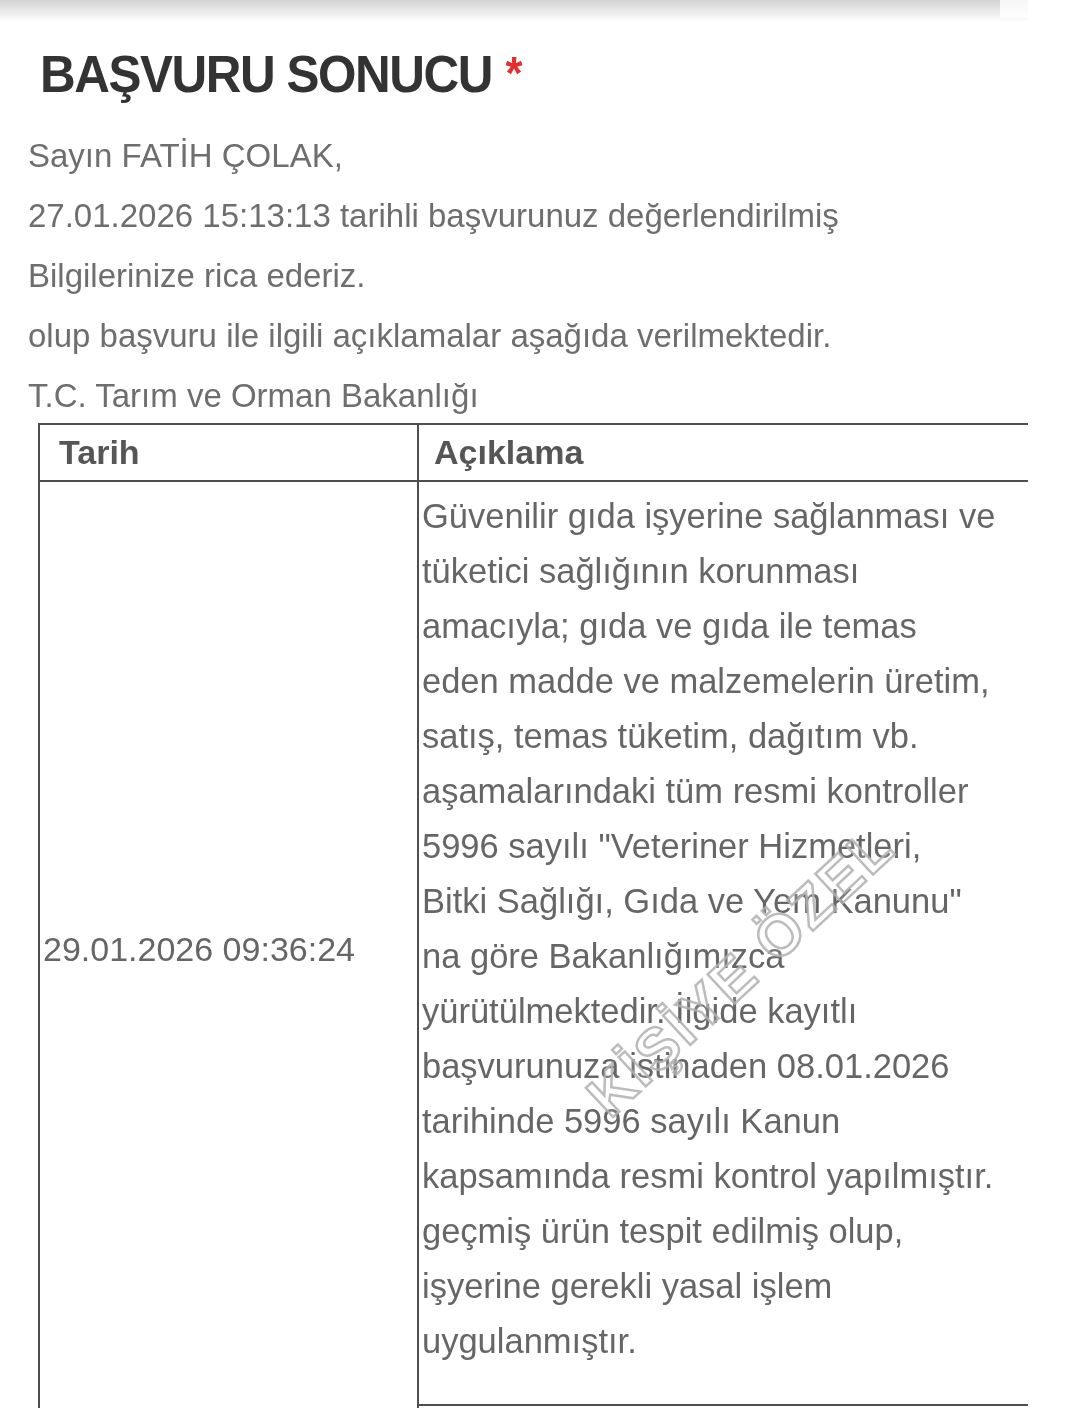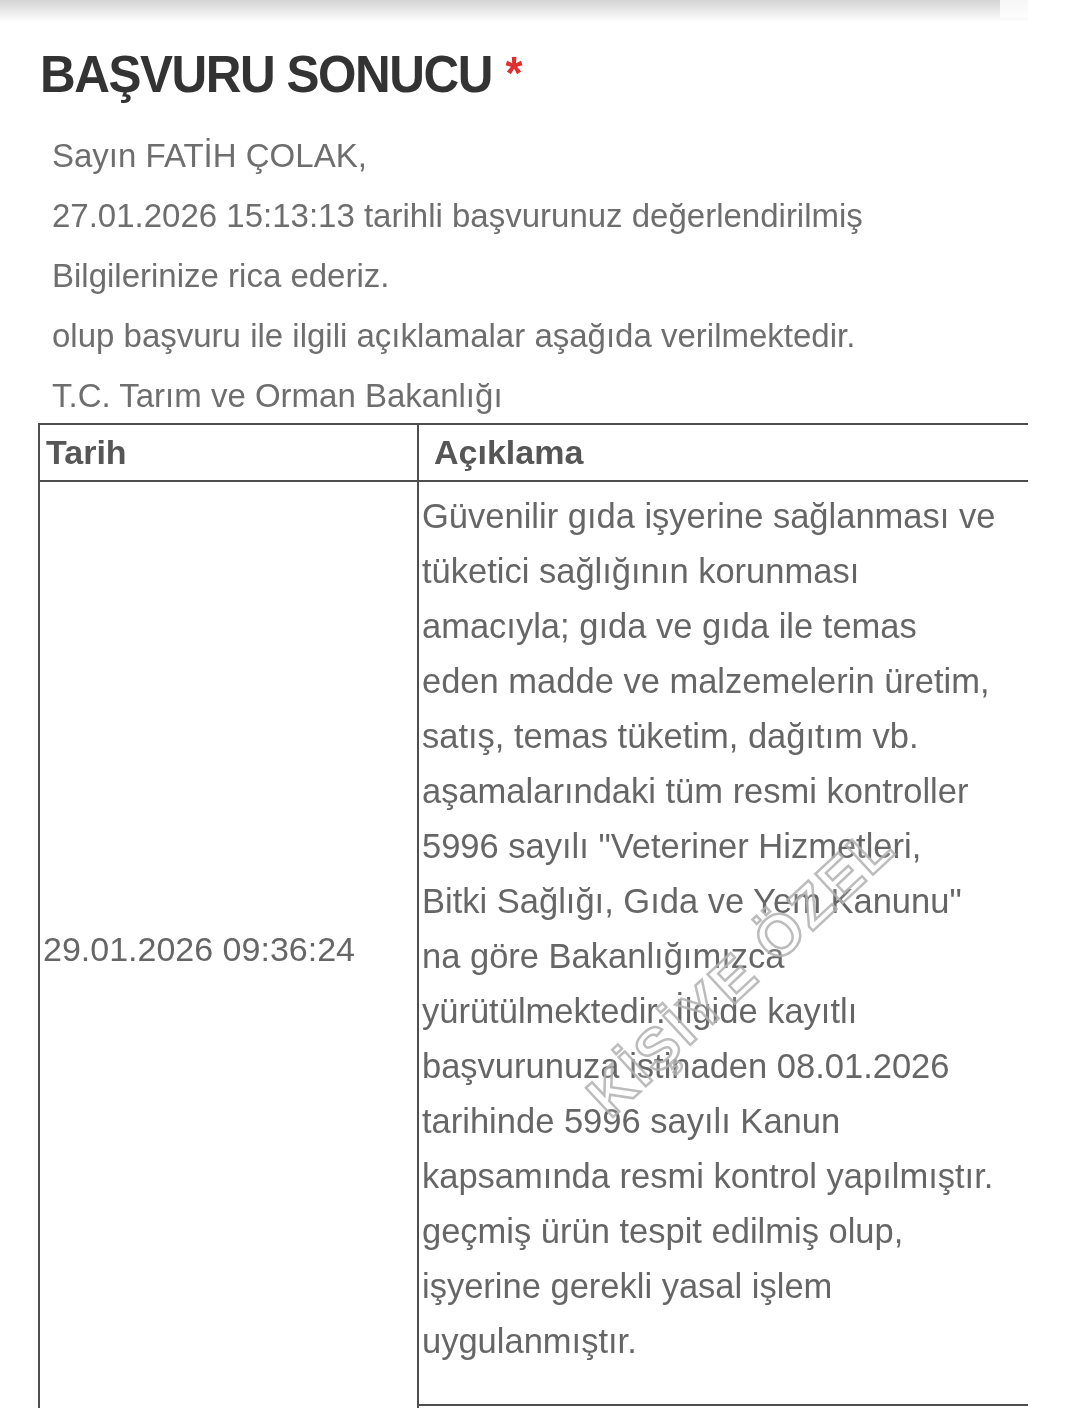--- a/index.html
+++ b/index.html
@@ -33,39 +33,39 @@
     color: #333333; line-height: 1.2;
     transform: scaleX(0.95); transform-origin: left top;
     white-space: nowrap;
   }
   .heading .req {
     color: #e12f2f; font-size: 46px; margin-left: 14px;
     position: relative; top: -3px; letter-spacing: 0;
   }
 
   .intro {
-    position: absolute; left: 52px; top: 126px; width: 1010px;
+    position: absolute; left: 28px; top: 126px; width: 1010px;
     font-size: 33px; line-height: 60px; color: #6e6e6e;
     white-space: nowrap;
   }
 
   .result-table {
     position: absolute; left: 38px; top: 423px;
     width: 1004px; height: 1062px;
     border: 2px solid #4e4e4e; border-bottom: none;
     box-sizing: border-box;
     color: #666666;
   }
   .thead {
     display: flex; height: 55px;
     border-bottom: 2px solid #4e4e4e;
     font-weight: 700; font-size: 34px; color: #565656;
   }
   .th { display: flex; align-items: center; box-sizing: border-box; }
-  .th-date { width: 377px; padding-left: 6px; }
+  .th-date { width: 377px; padding-left: 19px; }
   .th-desc { flex: 1; border-left: 2px solid #4e4e4e; padding-left: 15px; }
 
   .trow { display: flex; height: 1003px; }
   .td-date {
     width: 377px; box-sizing: border-box;
     padding: 448px 0 0 3px;
     font-size: 34px; color: #666666; white-space: nowrap;
   }
   .td-desc {
     flex: 1; box-sizing: border-box;

